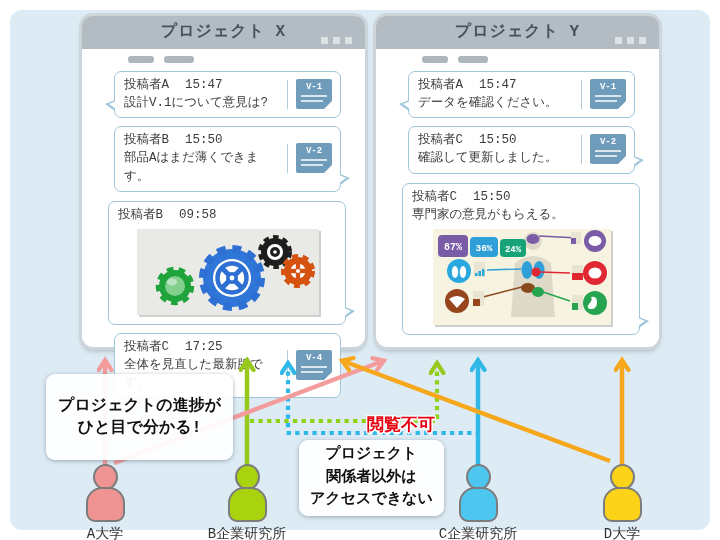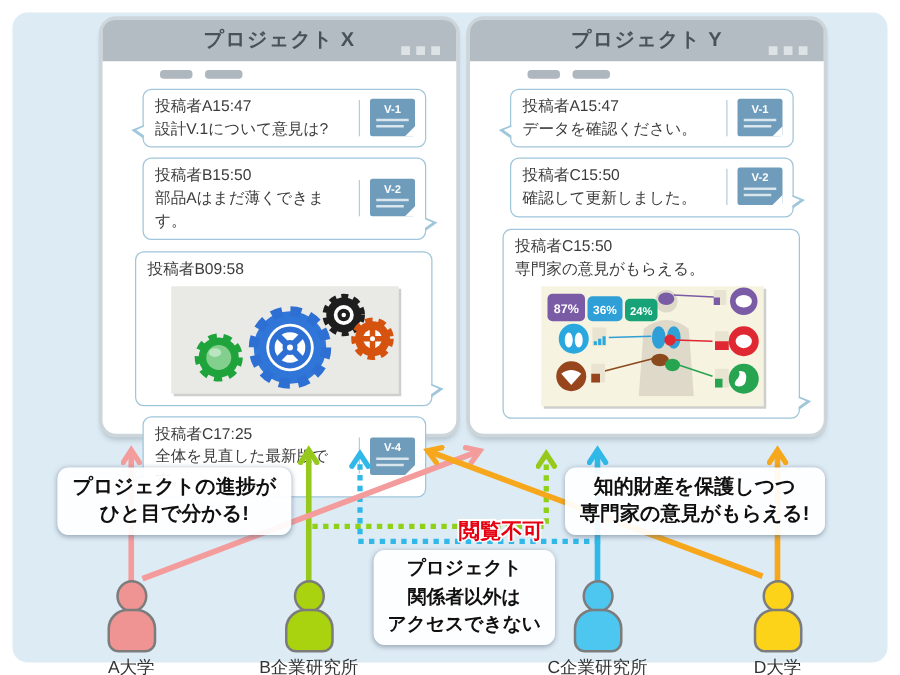--- a/index.html
+++ b/index.html
@@ -1,37 +1,37 @@
 <!DOCTYPE html>
 <html><head>
 <meta charset="utf-8">
 <style>
   html,body{margin:0;padding:0;background:#fff;}
   .canvas{position:relative;width:720px;height:540px;background:#ffffff;overflow:hidden;
-          font-family:Liberation Sans, sans-serif;}
+          font-family:Liberation Mono, monospace;}
   .bg{position:absolute;left:10px;top:10px;right:10px;bottom:10px;background:#ddebf4;border-radius:12px;}
 
   
   .window{position:absolute;top:16px;width:283px;height:331px;background:#fff;border-radius:11px;
           box-shadow:0 0 0 3px #ccd5da, 0 4px 5px rgba(100,115,128,.45);}
   .win-x{left:82px;}
   .win-y{left:376px;}
   .win-header{height:33px;background:#b3bcc3;border-radius:10px 10px 0 0;position:relative;}
   .win-title{text-align:center;line-height:33px;font-size:16px;font-weight:bold;color:#49525a;letter-spacing:1px;}
   .win-dots{position:absolute;right:13px;top:21px;display:flex;gap:5px;}
   .win-dots i{width:7px;height:7px;background:#dde2e5;display:block;}
   .pills{display:flex;gap:10px;margin:7px 0 0 46px;}
   .pill{height:7px;border-radius:3px;background:#aeb7bd;}
   .pill1{width:26px;} .pill2{width:30px;}
 
   .msg{position:relative;margin:8px 24px 0 32px;background:#fff;border:1.5px solid #9fc6da;border-radius:7px;
        padding:4px 8px 5px 9px;display:flex;align-items:center;min-height:34px;}
   .msg-img{display:block;margin:9px 19px 0 26px;}
   .msg-main{flex:1;}
-  .m-line1{display:flex;font-size:12.5px;color:#3c3c3c;line-height:1.45;}
+  .m-line1{display:flex;gap:16px;font-size:12.5px;color:#3c3c3c;line-height:1.45;}
   .m-line2{font-size:12.5px;color:#3c3c3c;line-height:1.45;}
   .m-div{width:1px;height:29px;background:#b5cedd;margin:0 8px 0 6px;}
   .att{width:36px;height:30px;background:#6e9cba;border-radius:2px;position:relative;color:#fff;
        font-size:9px;font-weight:bold;text-align:center;padding-top:3px;box-sizing:border-box;flex:0 0 auto;}
   .att-lines{height:0;border-top:2px solid rgba(255,255,255,.75);margin:3px 5px 0;}
   .att-lines.short{margin-right:9px;}
   .att::after{content:"";position:absolute;right:0;bottom:0;width:0;height:0;
        border-style:solid;border-width:0 0 8px 8px;border-color:transparent transparent #fff transparent;}
 
   
@@ -51,21 +51,21 @@
   
   .person{position:absolute;top:464px;width:44px;text-align:center;z-index:4;}
   .p-head{width:21px;height:22px;border:2.5px solid #7c7c7c;border-radius:50%;margin:0 auto;background:var(--c);}
   .p-body{width:35px;height:31px;border:2.5px solid #7c7c7c;border-radius:16px 16px 9px 9px;margin:-3px auto 0;background:var(--c);}
   .p-label{margin-top:3px;font-size:14px;color:#333;white-space:nowrap;width:max-content;position:relative;left:50%;transform:translateX(-50%);}
   .pa{--c:#f09393;} .pb{--c:#a8d30e;} .pc{--c:#4ec7f0;} .pd{--c:#fdd31a;}
 
   
   .callout{position:absolute;z-index:6;background:rgba(255,255,255,.93);border-radius:9px;
            box-shadow:0 1px 4px rgba(90,110,130,.55);text-align:center;font-weight:bold;color:#101010;
-           padding:5px 12px;line-height:1.38;
+           padding:21px 12px;line-height:1.38;
            text-shadow:1.5px 0 #fff,-1.5px 0 #fff,0 1.5px #fff,0 -1.5px #fff,1px 1px #fff,-1px -1px #fff,1px -1px #fff,-1px 1px #fff;}
   .co-progress{left:46px;top:374px;font-size:16px;}
   .co-ip{left:452px;top:374px;font-size:16px;}
   .co-restrict{left:299px;top:440px;font-size:15px;line-height:1.5;padding:4px 11px;}
   .no-view{position:absolute;left:332px;top:413px;z-index:6;color:#e60012;font-size:17px;font-weight:bold;
            text-shadow:1.5px 0 #fff,-1.5px 0 #fff,0 1.5px #fff,0 -1.5px #fff,1px 1px #fff,-1px -1px #fff,1px -1px #fff,-1px 1px #fff;padding-left:35px;}
 </style>
 </head>
 <body>
 
@@ -338,23 +338,19 @@
   <div class="person pd" style="left:600px">
     <div class="p-head"></div>
     <div class="p-body"></div>
     <div class="p-label">D大学</div>
   </div>
 
   <div class="callout co-progress">
     <div>プロジェクトの進捗が</div>
     <div>ひと目で分かる!</div>
   </div>
-  <div class="callout co-ip">
-    <div>知的財産を保護しつつ</div>
-    <div>専門家の意見がもらえる!</div>
-  </div>
   <div class="no-view">閲覧不可</div>
   <div class="callout co-restrict">
     <div>プロジェクト</div>
     <div>関係者以外は</div>
     <div>アクセスできない</div>
   </div>
 </div>
 
 </body></html>

